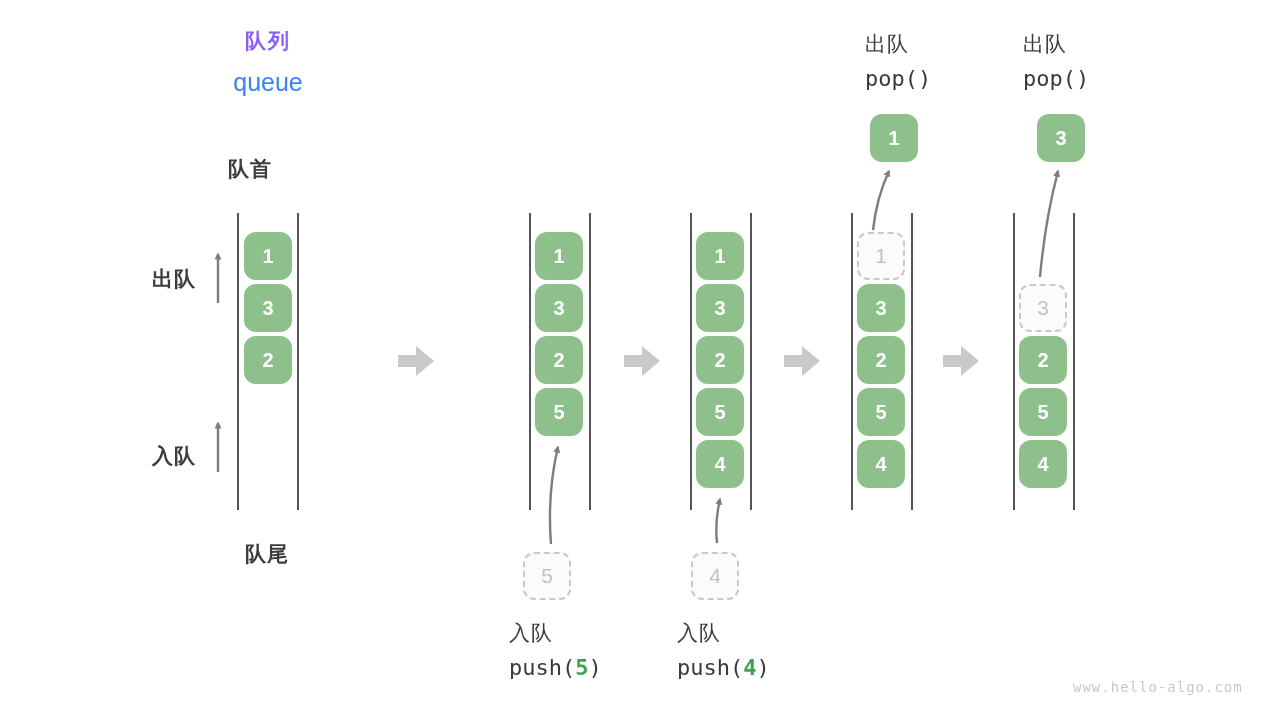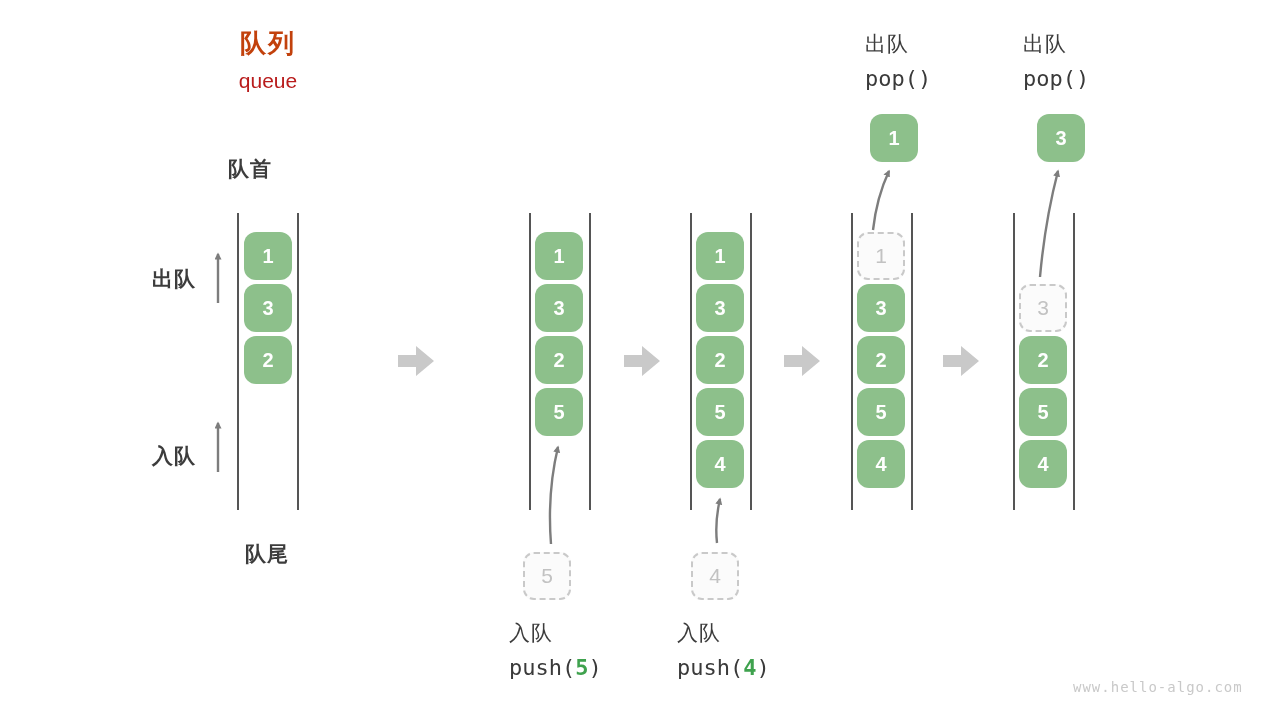--- a/index.html
+++ b/index.html
@@ -3,23 +3,23 @@
 <meta charset="utf-8">
 <style>
   html,body{margin:0;padding:0;background:#ffffff;}
   #canvas{
     position:relative;width:1280px;height:720px;background:#ffffff;overflow:hidden;
     font-family:"Liberation Sans","DejaVu Sans",sans-serif;color:#3a3a3a;
   }
   .abs{position:absolute;}
   
   .title-zh{position:absolute;left:188px;top:30px;width:160px;text-align:center;
-    font-size:26px;font-weight:700;color:#c2410c;letter-spacing:2px;line-height:1;}
+    font-size:21px;font-weight:700;color:#8b5cf6;letter-spacing:2px;line-height:1;}
   .title-en{position:absolute;left:188px;top:70px;width:160px;text-align:center;
-    font-size:21px;font-weight:500;color:#b91c1c;line-height:1;}
+    font-size:25px;font-weight:500;color:#3b82f6;line-height:1;}
   
   .zh-label{position:absolute;font-size:21px;font-weight:700;color:#3c3c3c;
     line-height:1;letter-spacing:1px;white-space:nowrap;}
   
   .vline{position:absolute;top:213px;width:2px;height:297px;background:#555555;}
   
   .cell{position:absolute;width:48px;height:48px;border-radius:12px;
     display:flex;align-items:center;justify-content:center;box-sizing:border-box;}
   .cell.green{background:#8dc08b;color:#ffffff;font-size:20px;font-weight:600;}
   .cell.ghost{border:2px dashed #c9c9c9;border-radius:11px;background:#fbfbfb;

